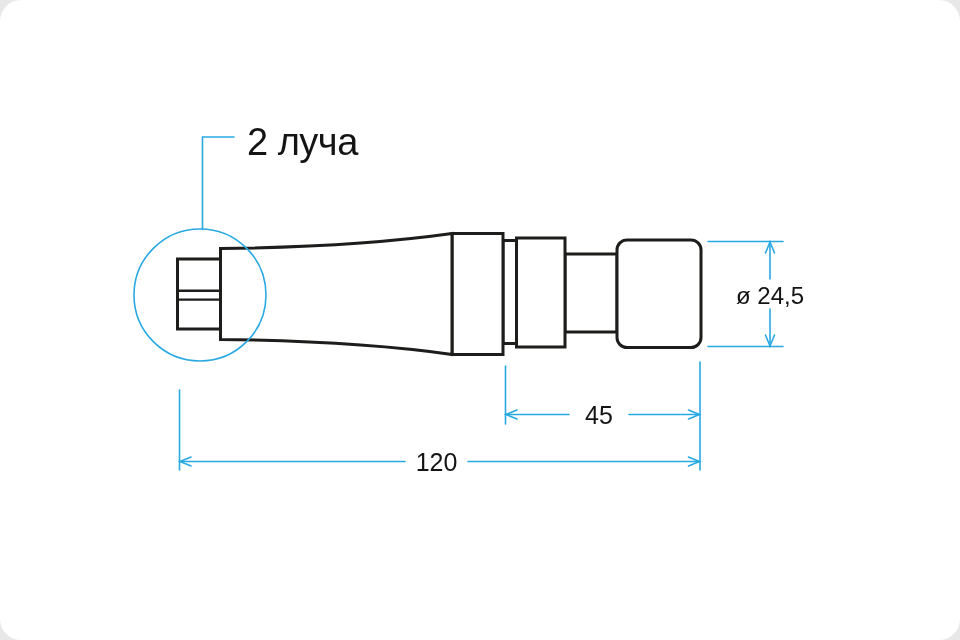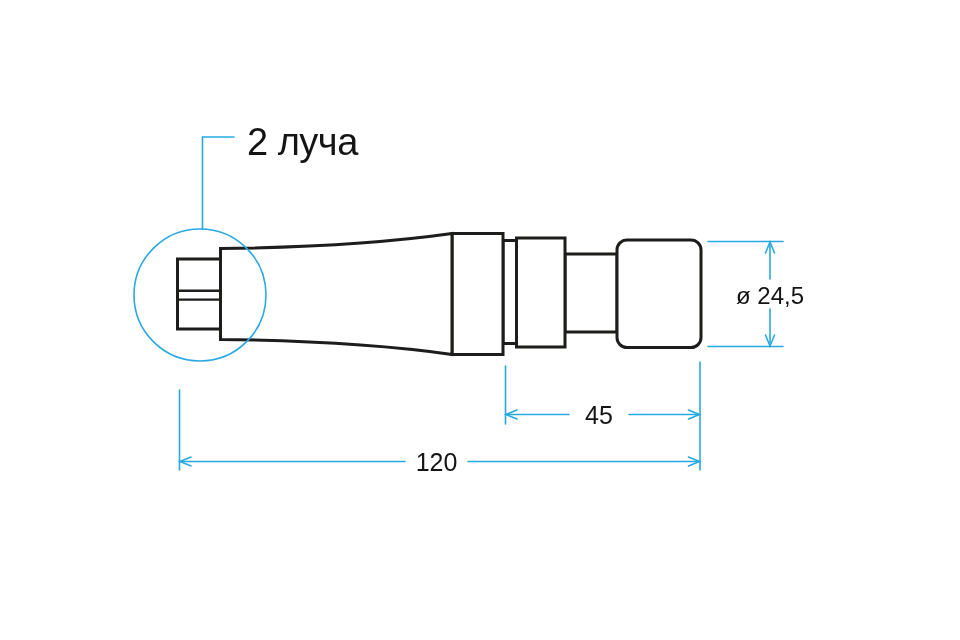--- a/index.html
+++ b/index.html
@@ -4,20 +4,21 @@
 <style>
   html, body { margin: 0; padding: 0; background: #e8e8e8; }
   .canvas {
     position: relative;
     width: 960px;
     height: 640px;
     margin: 0 auto;
     background: #ffffff;
     overflow: hidden;
     font-family: "Liberation Sans", sans-serif;
+    border-radius: 21px;
   }
   svg { display: block; }
   text {
     font-family: "Liberation Sans", sans-serif;
   }
   .callout-text { font-size: 38px; letter-spacing: -0.5px; }
   .dim-text { font-size: 25px; }
   .dim-text-d { font-size: 24px; }
 </style>
 </head>

